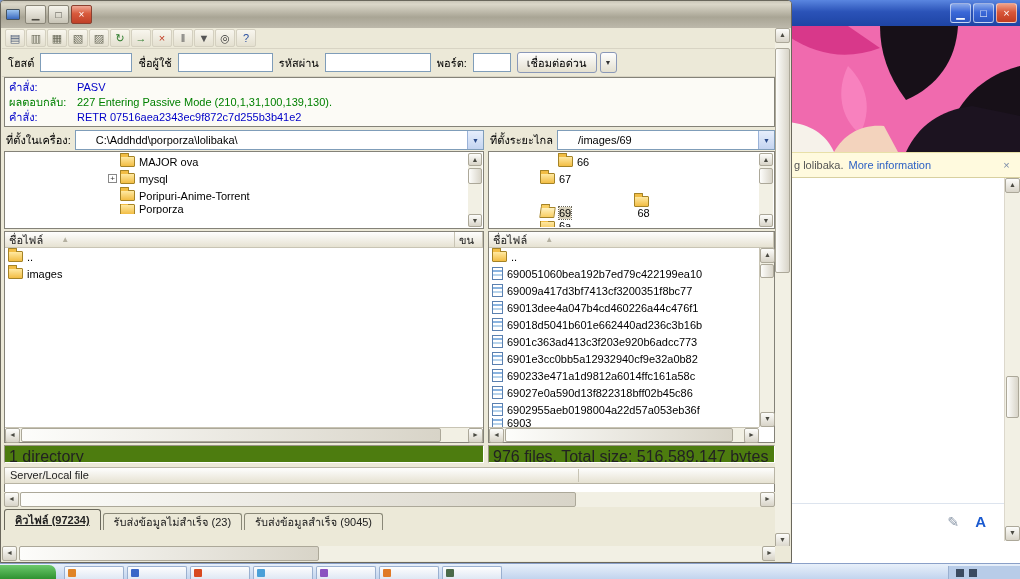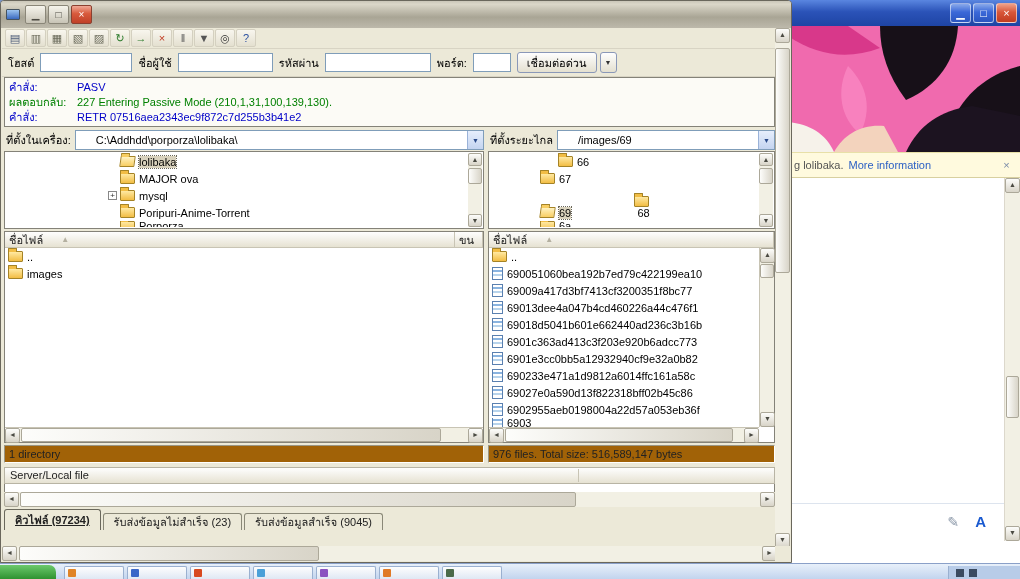--- a/index.html
+++ b/index.html
@@ -147,21 +147,21 @@
   .lv-hscroll .sb-track { flex:1; position:relative; }
   .lv-hscroll .sb-thumb { position:absolute; top:0; bottom:0; left:1px; }
   .file-pane.local .lv-hscroll .sb-thumb { width:420px; }
   .file-pane.remote .lv-hscroll .sb-thumb { width:228px; }
   .lv-vscroll { position:absolute; top:16px; right:0; bottom:15px; width:15px; background:#f2f0e4;
     border-left:1px solid #c8c4b4; display:flex; flex-direction:column; }
   .lv-vscroll .mini-track { flex:1; position:relative; }
   .lv-vscroll .sb-thumb { position:absolute; left:0; right:0; top:1px; height:14px; }
 
   
-  .statusbar { position:absolute; top:417px; height:18px; background:#a16207; font-size:11px; color:#222;
+  .statusbar { position:absolute; top:417px; height:18px; background:#4d7c0f; font-size:16px; color:#222;
     padding:2px 4px; border:1px solid; border-color:#9a9685 #fff #fff #9a9685; white-space:nowrap; overflow:hidden; }
   .statusbar.local { left:2px; width:480px; }
   .statusbar.remote { left:486px; width:287px; }
 
   
   .queue-header { position:absolute; top:439px; left:2px; width:771px; height:17px; font-size:11px;
     color:#222; padding:1px 5px; background:linear-gradient(#fefefe,#e6e2d2); border:1px solid #b8b4a4; }
   .queue-header::after { content:""; position:absolute; left:573px; top:1px; bottom:1px; border-right:1px solid #c8c4b4; }
   .queue-body { position:absolute; top:456px; left:2px; width:771px; height:8px; background:#fff;
     border-left:1px solid #848278; border-right:1px solid #848278; }
@@ -340,25 +340,20 @@
         <span>ที่ตั้งระยะไกล</span>
         <div class="combo">
           <span class="combo-text">/images/69</span>
           <span class="combo-btn">▼</span>
         </div>
       </div>
 
       <div class="tree local">
         <div class="tree-items">
 
-            <div class="trow selected" style="padding-left: 102px;">
-              <span class="plusbox">+</span>
-              <span class="icon-slot ic-folder-open"></span>
-              <span class="tlabel">lolibaka</span>
-            </div>
 
             <div class="trow" style="padding-left: 102px;">
               <span class="plusbox">+</span>
               <span class="icon-slot ic-folder"></span>
               <span class="tlabel">MAJOR ova</span>
             </div>
 
             <div class="trow has-plus" style="padding-left: 102px;">
               <span class="plusbox">+</span>
               <span class="icon-slot ic-folder"></span>

